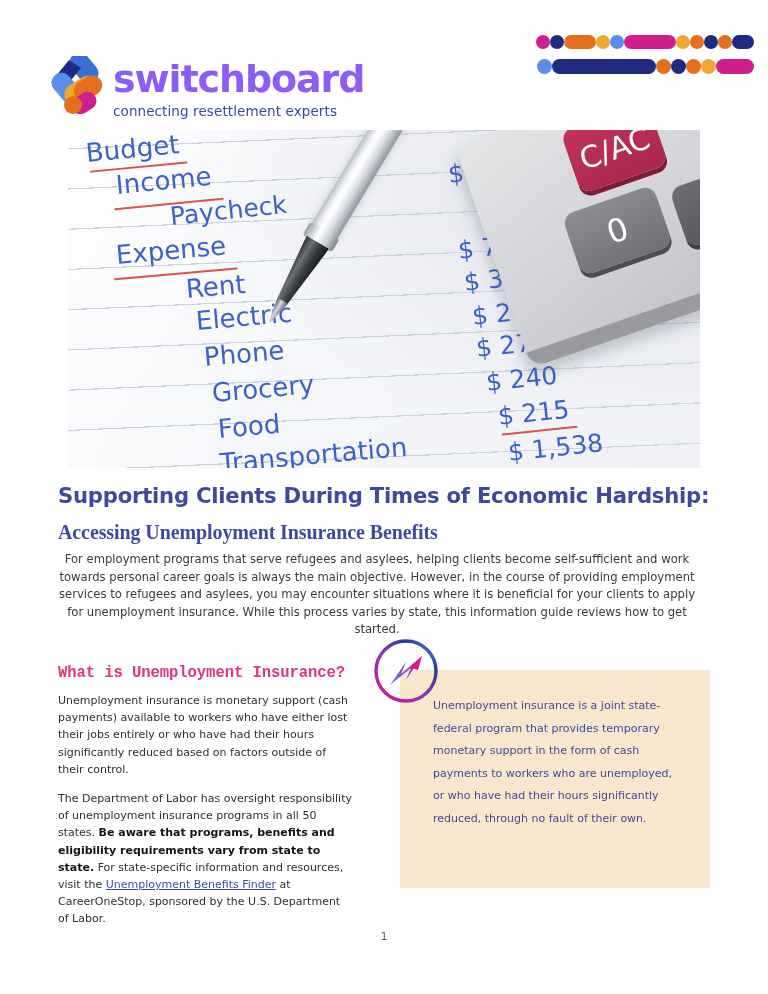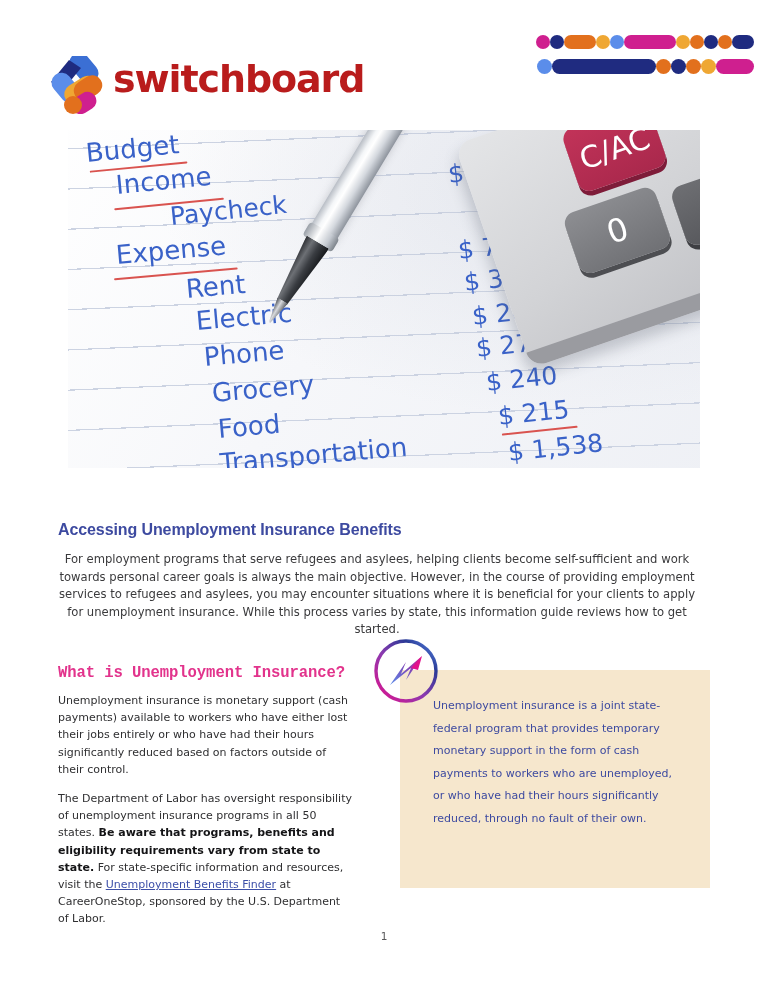--- a/index.html
+++ b/index.html
@@ -43,21 +43,21 @@
     flex: none;
     margin-right: 10px;
   }
 
   .logo-text { padding-top: 4px; }
 
   .logo-word {
     font-size: 38px;
     font-weight: bold;
     letter-spacing: -1.1px;
-    color: #b91c1c;
+    color: #8b5cf6;
     line-height: 1;
     font-family: "DejaVu Sans", sans-serif;
   }
 
   .logo-tag {
     font-size: 13.5px;
     color: #3a4a9b;
     letter-spacing: 0.1px;
     margin-top: 5px;
     font-family: "DejaVu Sans", sans-serif;
@@ -234,22 +234,22 @@
     font-size: 21.2px;
     font-weight: bold;
     letter-spacing: -0.25px;
     color: #3d4aa0;
   }
   .subtitle {
     position: absolute;
     left: 58px;
     top: 521px;
     width: 660px;
-    font-family: Liberation Sans, sans-serif;
-    font-size: 16px;
+    font-family: Liberation Serif, serif;
+    font-size: 20px;
     color: #3d4aa0;
     letter-spacing: -0.1px;
   }
 
   .intro {
     position: absolute;
     left: 58px;
     top: 551px;
     width: 638px;
     font-size: 11.6px;
@@ -342,20 +342,21 @@
             <rect x="2" y="22" width="34" height="20" rx="10" fill="#5b8dea" transform="rotate(50 19 32)"></rect>
             <rect x="16" y="24" width="36" height="20" rx="10" fill="#efa733" transform="rotate(-32 34 34)"></rect>
             <rect x="26" y="22" width="30" height="20" rx="10" fill="#e2701d" transform="rotate(-32 41 32)"></rect>
             <rect x="24" y="38" width="26" height="18" rx="9" fill="#cf1f8f" transform="rotate(-32 37 47)"></rect>
             <circle cx="26" cy="49" r="9" fill="#e2701d"></circle>
           </g>
         </svg>
       </div>
       <div class="logo-text">
         <div class="logo-word">switchboard</div>
+        <div class="logo-tag">connecting resettlement experts</div>
       </div>
     </div>
 
     <div class="deco">
       <div class="deco-row r1">
           <div class="dot" style="background: rgb(207, 31, 143); width: 14px;"></div>
           <div class="dot" style="background: rgb(31, 43, 128); width: 14px;"></div>
           <div class="seg" style="background: rgb(226, 112, 29); width: 32px;"></div>
           <div class="dot" style="background: rgb(239, 167, 51); width: 14px;"></div>
           <div class="dot" style="background: rgb(91, 141, 234); width: 14px;"></div>
@@ -410,20 +411,21 @@
     </div>
 
     <div class="pen">
       <div class="pen-barrel"></div>
       <div class="pen-ring"></div>
       <div class="pen-grip"></div>
       <div class="pen-tip"></div>
     </div>
   </div>
 
+  <h1 class="title">Supporting Clients During Times of Economic Hardship:</h1>
   <h2 class="subtitle">Accessing Unemployment Insurance Benefits</h2>
   <p class="intro">For employment programs that serve refugees and asylees, helping clients become self-sufficient and work towards personal career goals is always the main objective. However, in the course of providing employment services to refugees and asylees, you may encounter situations where it is beneficial for your clients to apply for unemployment insurance. While this process varies by state, this information guide reviews how to get started.</p>
 
   <h3 class="section-head">What is Unemployment Insurance?</h3>
 
   <div class="compass">
     <svg width="70" height="70" viewBox="0 0 70 70">
       <defs>
         <linearGradient id="ringGrad" x1="0" y1="1" x2="1" y2="0">
           <stop offset="0%" stop-color="#e2118c"></stop>

